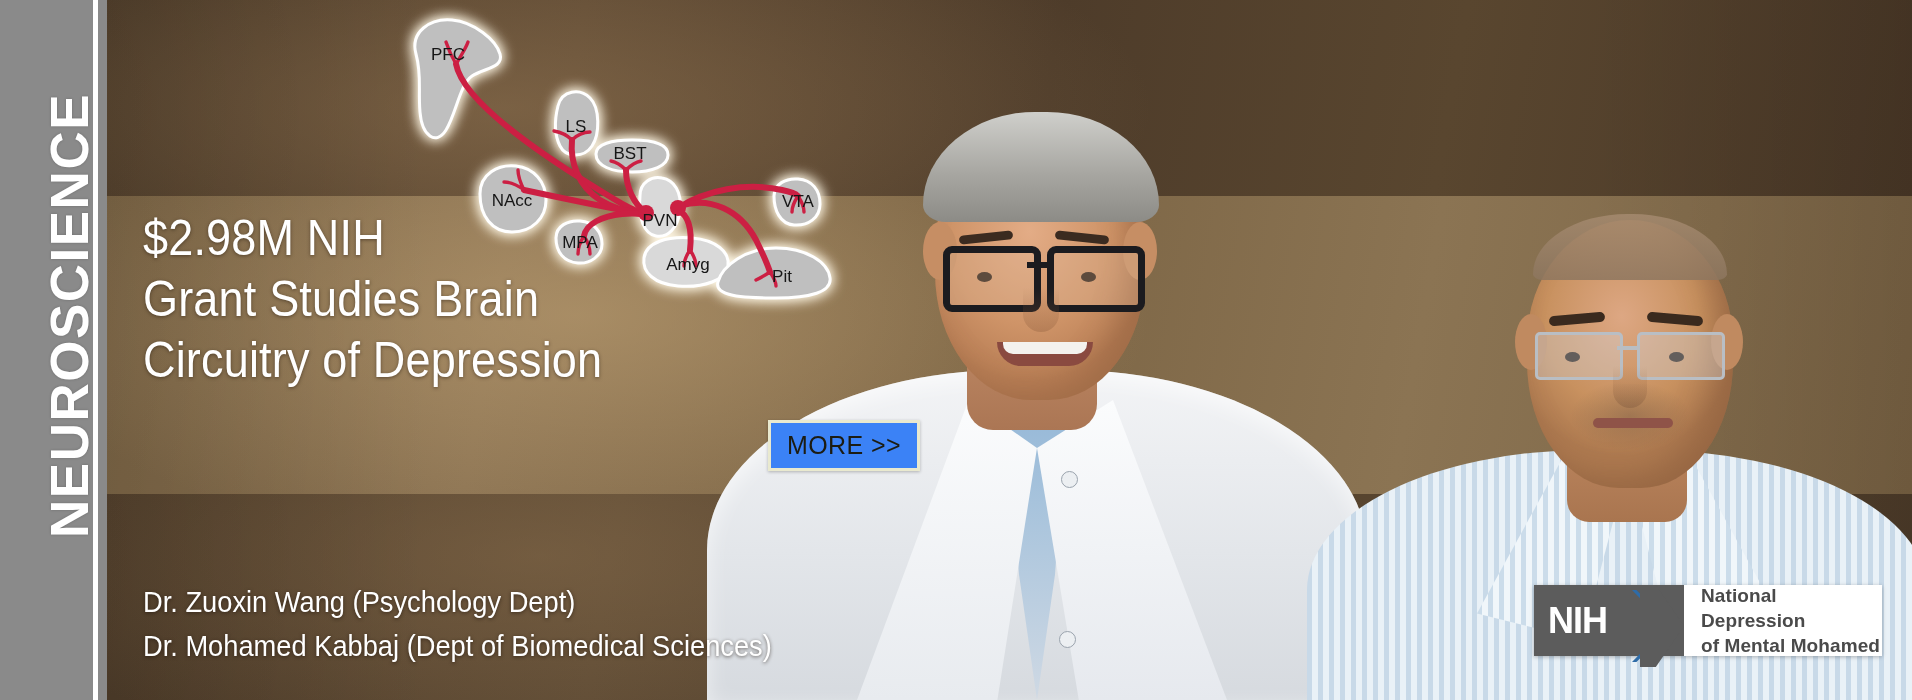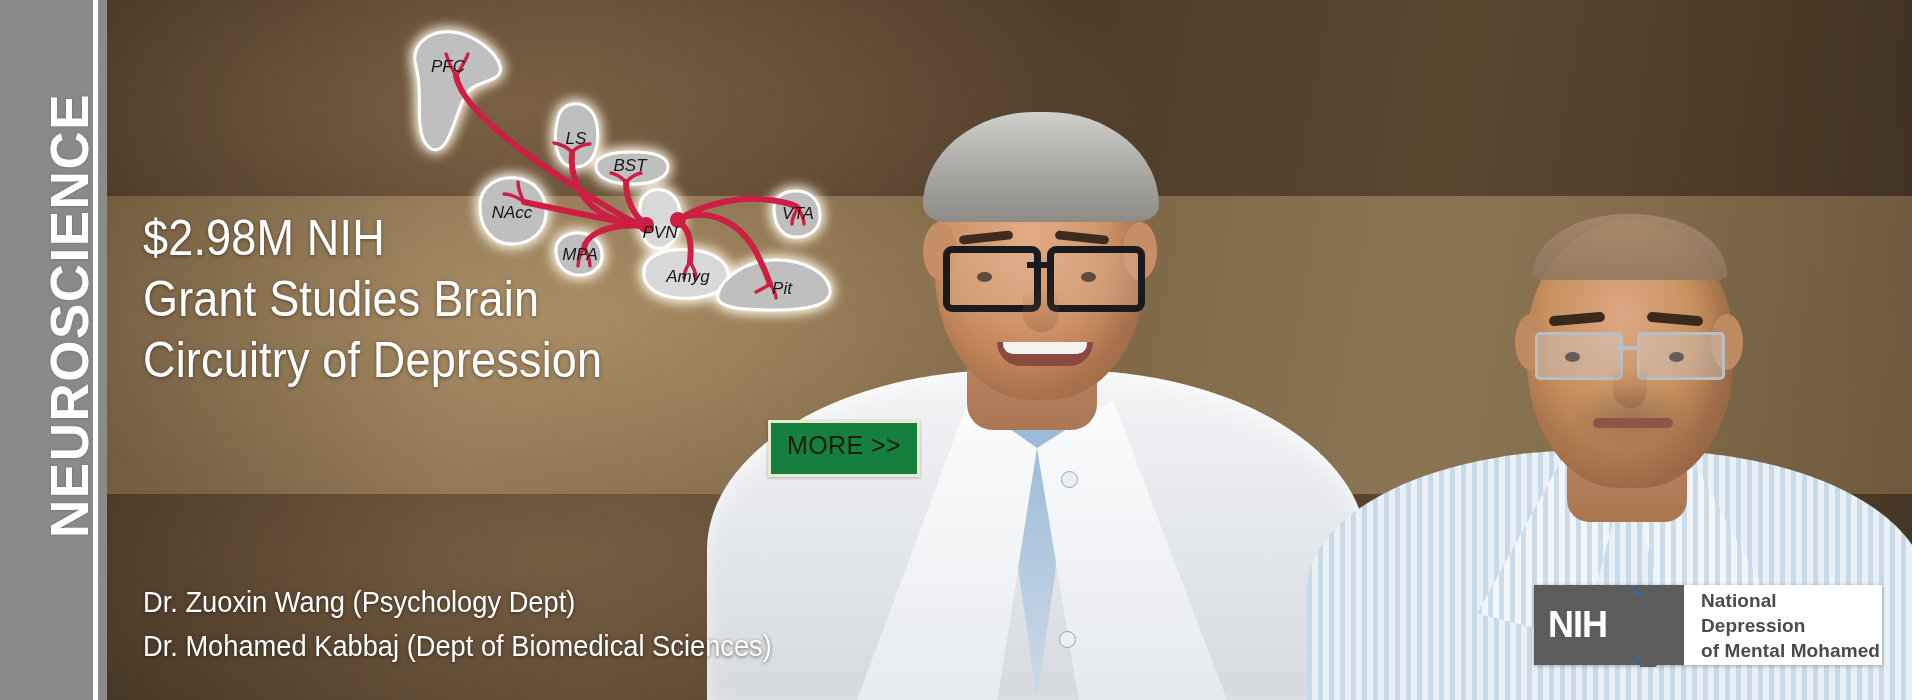--- a/index.html
+++ b/index.html
@@ -230,21 +230,21 @@
     position:absolute;left:296px;bottom:272px;width:80px;height:10px;
     background:#8f5348;border-radius:10px;
   }
   .pB .stubble{
     position:absolute;left:250px;bottom:236px;width:166px;height:80px;
     background:radial-gradient(50% 60% at 50% 40%,rgba(70,60,55,.28),rgba(70,60,55,0) 72%);
     border-radius:0 0 80px 80px;
   }
 
   
-  .diagram{position:absolute;left:400px;top:22px;width:430px;height:290px;z-index:12;font-style:italic;}
+  .diagram{position:absolute;left:400px;top:10px;width:430px;height:290px;z-index:12;}
   .diagram svg{display:block;width:100%;height:100%;overflow:visible;}
   .node-shape{fill:#bfbfbf;stroke:#ffffff;stroke-width:3;}
   .node-shape.pale{fill:#d9d9d9;}
   .node-text{
     font-family:"Liberation Sans",sans-serif;font-size:17px;fill:#161616;
     text-anchor:middle;dominant-baseline:middle;
   }
   .tract{fill:none;stroke:#cc1f43;stroke-width:6;stroke-linecap:round;}
   .tract-thin{fill:none;stroke:#cc1f43;stroke-width:3.4;stroke-linecap:round;}
   .synapse{fill:#cc1f43;}
@@ -261,22 +261,22 @@
     text-shadow:0 1px 4px rgba(40,28,16,.55);
     transform:scaleX(.90);
     transform-origin:0 0;
     white-space:nowrap;
   }
   .headline .ln{display:block;}
 
   .more-btn{
     position:absolute;left:768px;top:420px;z-index:22;
     display:inline-block;
-    padding:8px 16px 15px 16px;
-    background:#15803d;
+    padding:8px 16px 9px 16px;
+    background:#3b82f6;
     border:3px solid #e9e9cf;
     color:#1c1c12;
     font-family:"Liberation Sans",sans-serif;
     font-size:25px;
     line-height:28px;
     letter-spacing:.4px;
     box-shadow:0 1px 3px rgba(0,0,0,.25);
     cursor:pointer;
     white-space:nowrap;
   }
@@ -292,21 +292,21 @@
     text-shadow:0 1px 4px rgba(30,20,12,.65);
     transform:scaleX(.94);
     transform-origin:0 0;
     white-space:nowrap;
   }
   .credits .ln{display:block;}
 
   
   .nih{
     position:absolute;left:1534px;top:585px;z-index:30;
-    width:348px;height:80px;
+    width:348px;height:71px;
     display:flex;align-items:stretch;
     box-shadow:0 1px 4px rgba(0,0,0,.28);
   }
   .nih-mark{
     position:relative;width:106px;background:#5c5c5c;
     display:flex;align-items:center;justify-content:flex-start;
     padding-left:14px;box-sizing:border-box;
   }
   .nih-mark span{
     color:#ffffff;font-family:"Liberation Sans",sans-serif;font-weight:bold;

